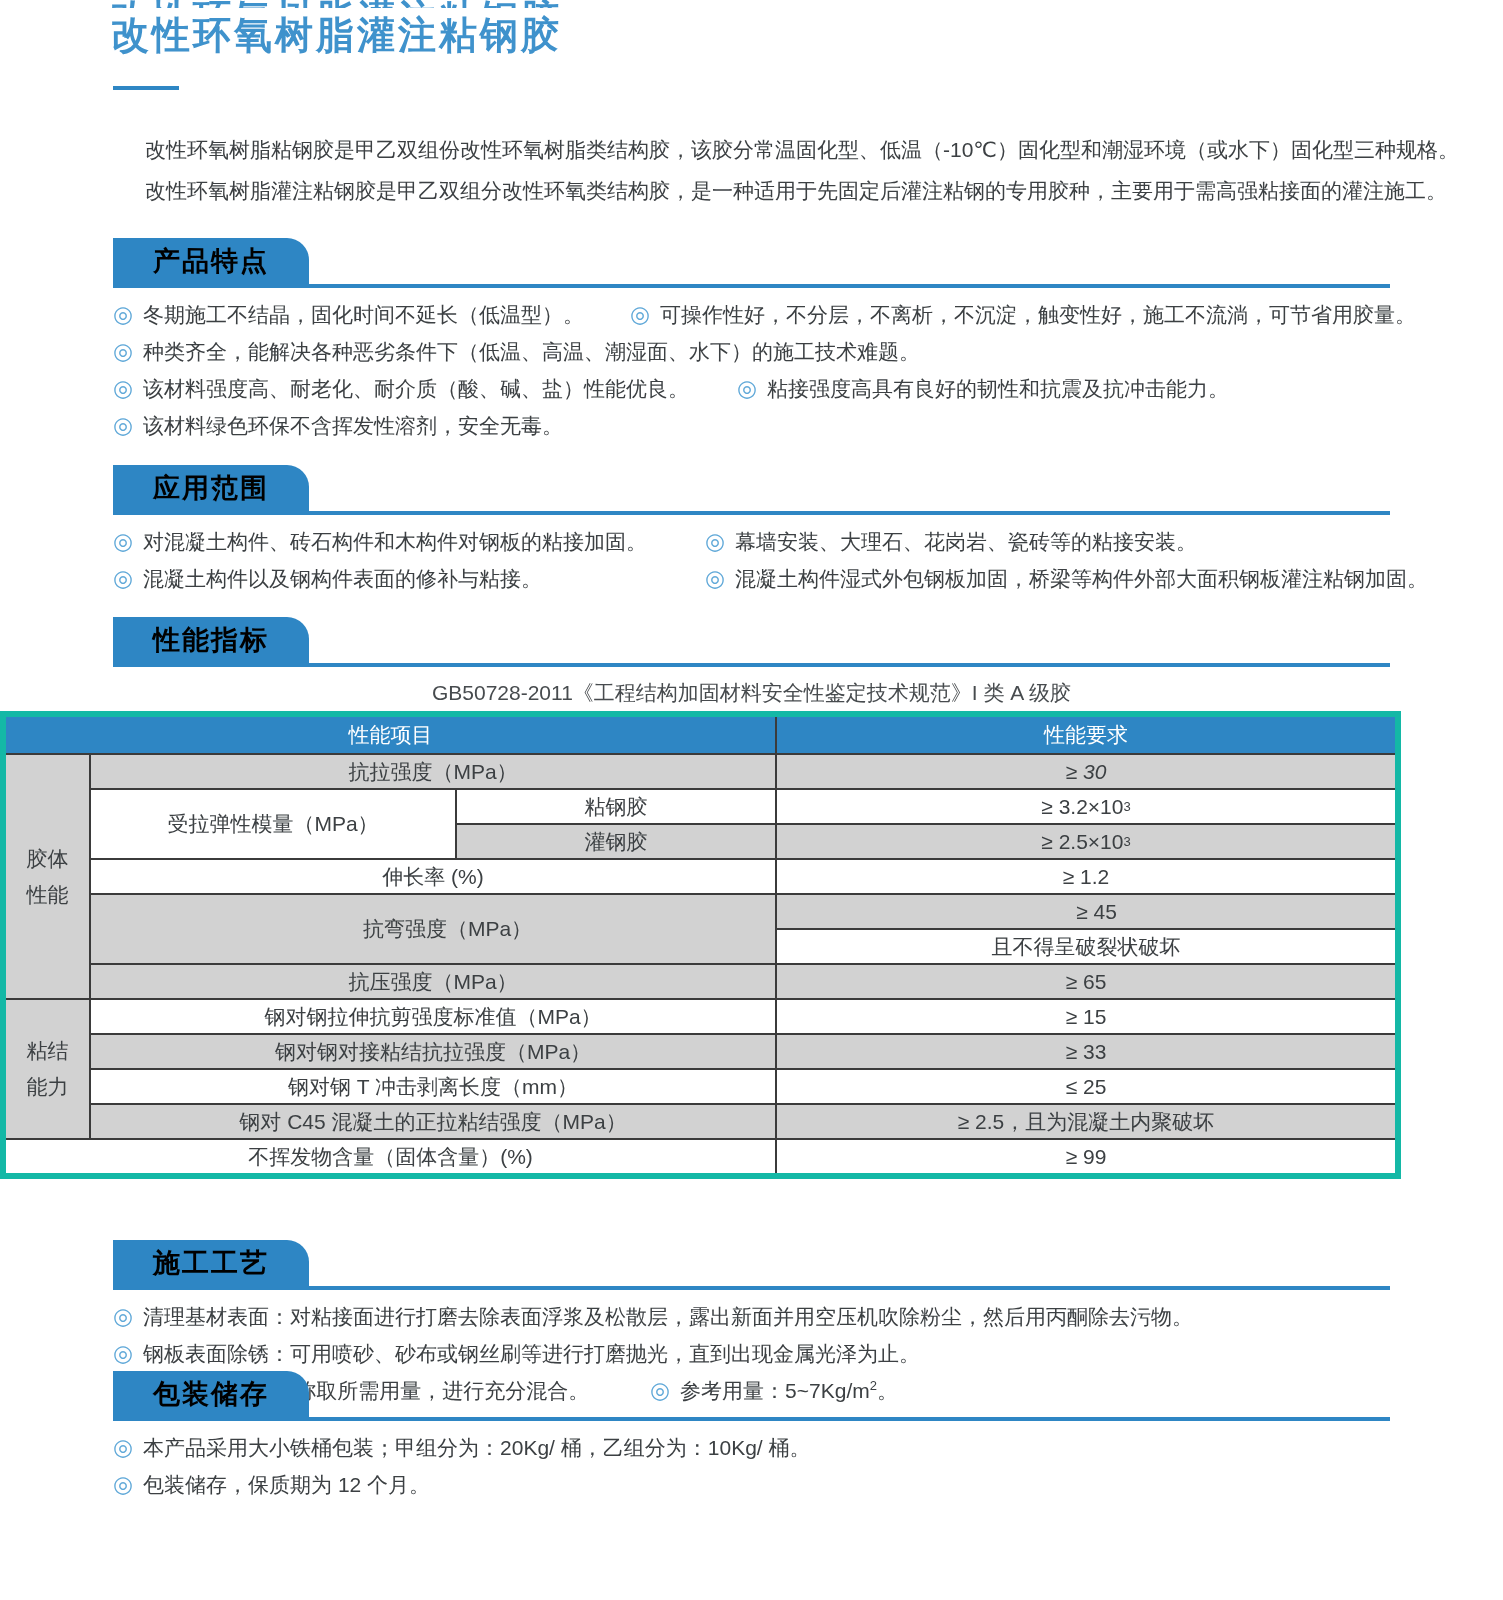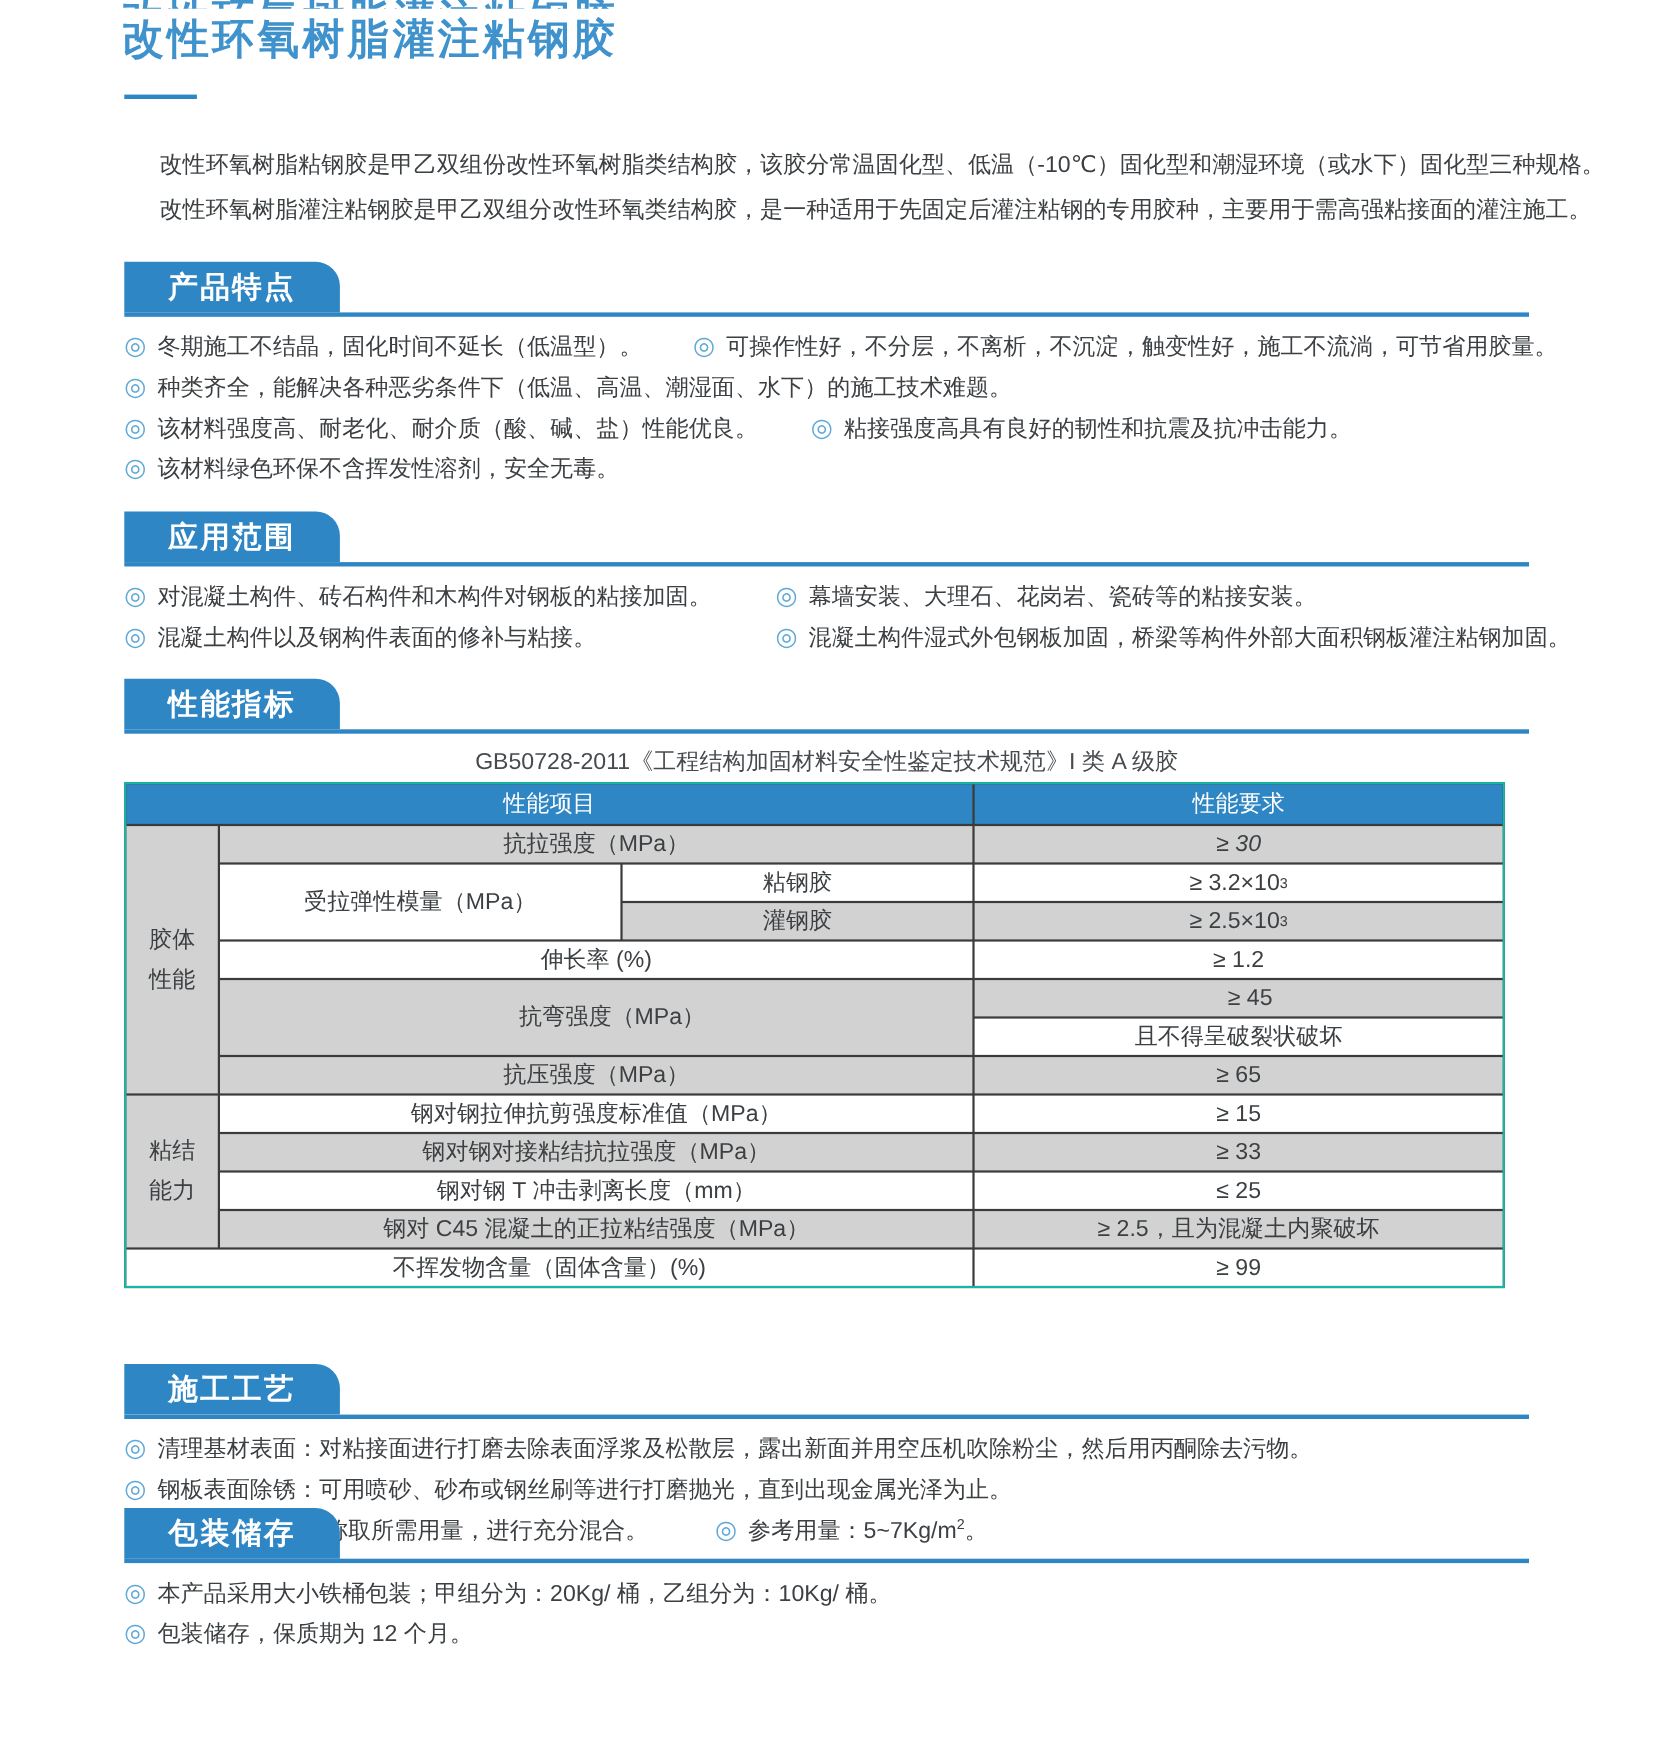--- a/index.html
+++ b/index.html
@@ -15,35 +15,35 @@
   .main-title { position:absolute; left:111px; top:10px; font-size:38px; font-weight:700; color:#3f92cc; letter-spacing:3px; white-space:nowrap; }
   .title-underline { position:absolute; left:113px; top:86px; width:66px; height:4px; background:#2e86c4; }
 
   .intro { position:absolute; left:145px; top:129px; width:1300px; font-size:21px; line-height:41px; color:#3c4043; }
   .intro div { white-space:nowrap; }
 
   .sec { position:absolute; left:0; width:1503px; }
   .sec-head { margin-left:113px; width:1277px; border-bottom:4px solid #2e86c4; height:46px; box-sizing:content-box; }
   .sec-badge {
     display:inline-block; height:46px; line-height:46px; padding:0 40px;
-    background:#2e86c4; color:#ffffff; font-size:27px; font-weight:700;
+    background:#2e86c4; color:#000000; font-size:27px; font-weight:700;
     letter-spacing:2px; border-radius:0 22px 0 0; white-space:nowrap;
   }
   .sec-body { margin-top:8px; }
   .brow { position:relative; height:37px; margin-left:113px; }
   .bitem { position:absolute; top:0; height:37px; display:flex; align-items:center; white-space:nowrap; font-size:21px; color:#3c4043; }
   .bi { color:#5fa8d8; font-size:23px; margin-right:10px; line-height:1; }
 
   .perf-caption { margin-left:113px; width:1277px; margin-top:11px; text-align:center; font-size:21px; color:#474b4e; height:29px; line-height:29px; }
 
   .ptable {
-    margin-left:113px; margin-top:4px; width:1255px; box-sizing:border-box;
+    margin-top:4px; width:1401px; box-sizing:border-box;
     display:grid; grid-template-columns:83px 364px 318px 1fr;
     grid-template-rows:36px repeat(12, 33px);
-    gap:2px; background:#3b3b3b; border:2px solid #14b8a6;
+    gap:2px; background:#3b3b3b; border:6px solid #14b8a6;
   }
   .cell { display:flex; align-items:center; justify-content:center; font-size:21px; text-align:center; line-height:1.5; }
   .cell.blue { background:#2e86c4; color:#ffffff; }
   .cell.gray { background:#d2d2d2; color:#3c4043; }
   .cell.white { background:#ffffff; color:#3c4043; }
   .group-label { display:inline-block; width:50px; line-height:1.7; }
   sup { font-size:13px; line-height:0; }
 </style>
 </head>
 <body>

